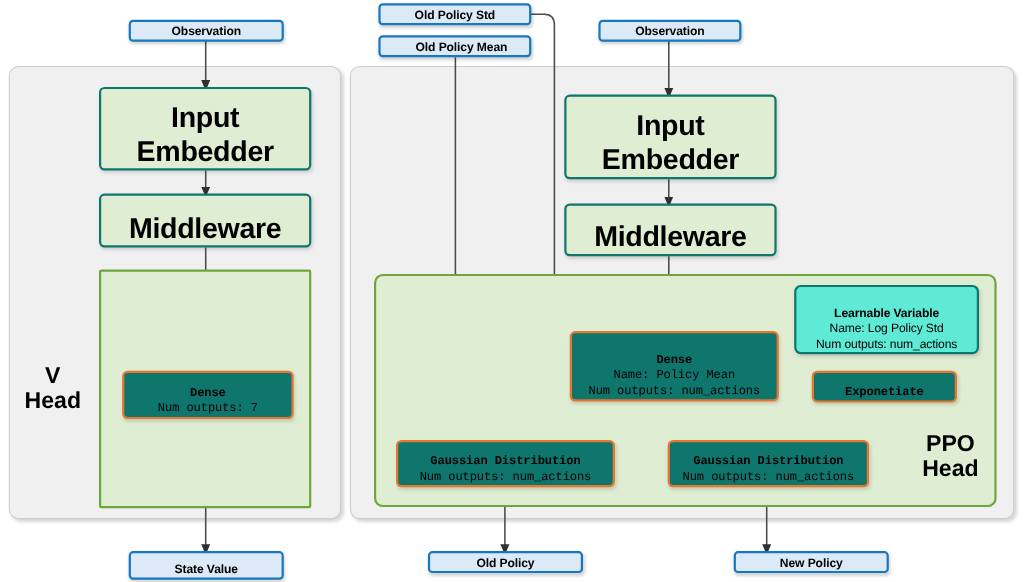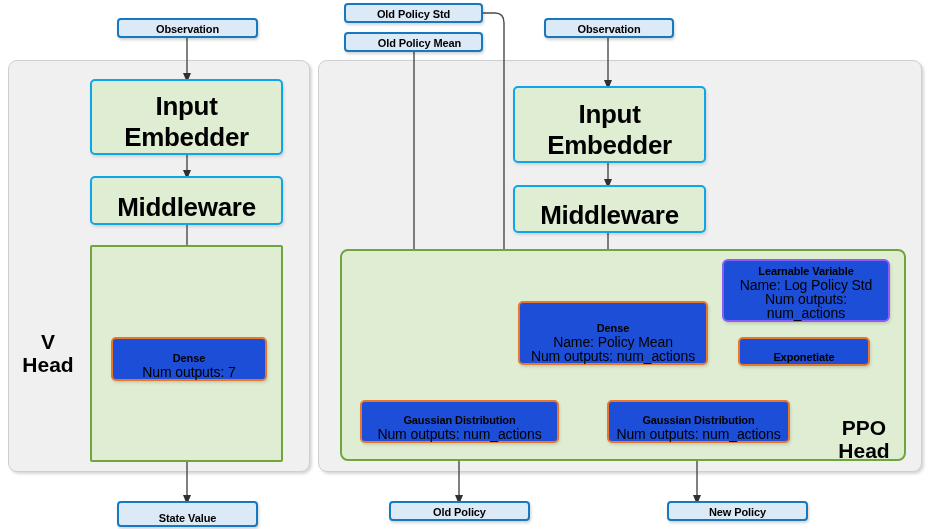--- a/index.html
+++ b/index.html
@@ -52,57 +52,58 @@
     background: #dfeed3;
     border: 2px solid #6fa63c;
     border-radius: 8px;
   }
   .head-container.square {
     border-radius: 2px;
   }
   
   .block-green {
     background: #dfeed3;
-    border: 2px solid #0ea5e9;
+    border: 2px solid #0f766e;
     border-radius: 5px;
     box-shadow: 1px 2px 3px rgba(0,0,0,0.13);
     font-weight: bold;
   }
   
   .block-orange {
-    background: #1d4ed8;
+    background: #0f766e;
     border: 2px solid #e8762c;
     border-radius: 5px;
     box-shadow: 1px 2px 3px rgba(0,0,0,0.13);
+    font-family: Liberation Mono, monospace;
   }
   
   .block-purple {
-    background: #1d4ed8;
-    border: 2px solid #8b5cf6;
+    background: #5eead4;
+    border: 2px solid #0f766e;
     border-radius: 6px;
     box-shadow: 1px 2px 3px rgba(0,0,0,0.13);
   }
   
   .block-blue {
     background: #dce9f7;
     border: 2px solid #1679c0;
     border-radius: 4px;
     box-shadow: 1px 2px 3px rgba(0,0,0,0.18);
     font-size: 11px;
     font-weight: bold;
   }
   .title-line {
     font-weight: bold;
     font-size: 11px;
     line-height: 14px;
     letter-spacing: -0.1px;
   }
   .sub-line {
     font-weight: normal;
-    font-size: 14px;
+    font-size: 11px;
     line-height: 14px;
     letter-spacing: -0.1px;
   }
   .big-label {
     font-size: 26px;
     font-weight: bold;
     letter-spacing: -0.3px;
   }
   .head-name {
     position: absolute;
@@ -195,21 +196,21 @@
   <div class="node block-blue" style="left:344px; top:32px; width:139px; height:20px;padding-left:12px;">
     <span class="title-line">Old Policy Mean</span>
   </div>
 
   <div class="node block-blue" style="left:544px; top:18px; width:130px; height:20px;">
     <span class="title-line">Observation</span>
   </div>
 
   <div class="head-container" style="left:340px; top:249px; width:566px; height:212px;"></div>
 
-  <div class="head-name" style="left:822px; top:392px; width:84px;margin-top:24px;">
+  <div class="head-name" style="left:822px; top:392px; width:84px;">
     <div>PPO</div>
     <div>Head</div>
   </div>
 
   <div class="node block-green" style="left:513px; top:86px; width:193px; height:77px;">
     <span class="big-label">Input Embedder</span>
   </div>
 
   <div class="node block-green" style="left:513px; top:185px; width:193px; height:48px;">
     <span class="big-label">Middleware</span>

